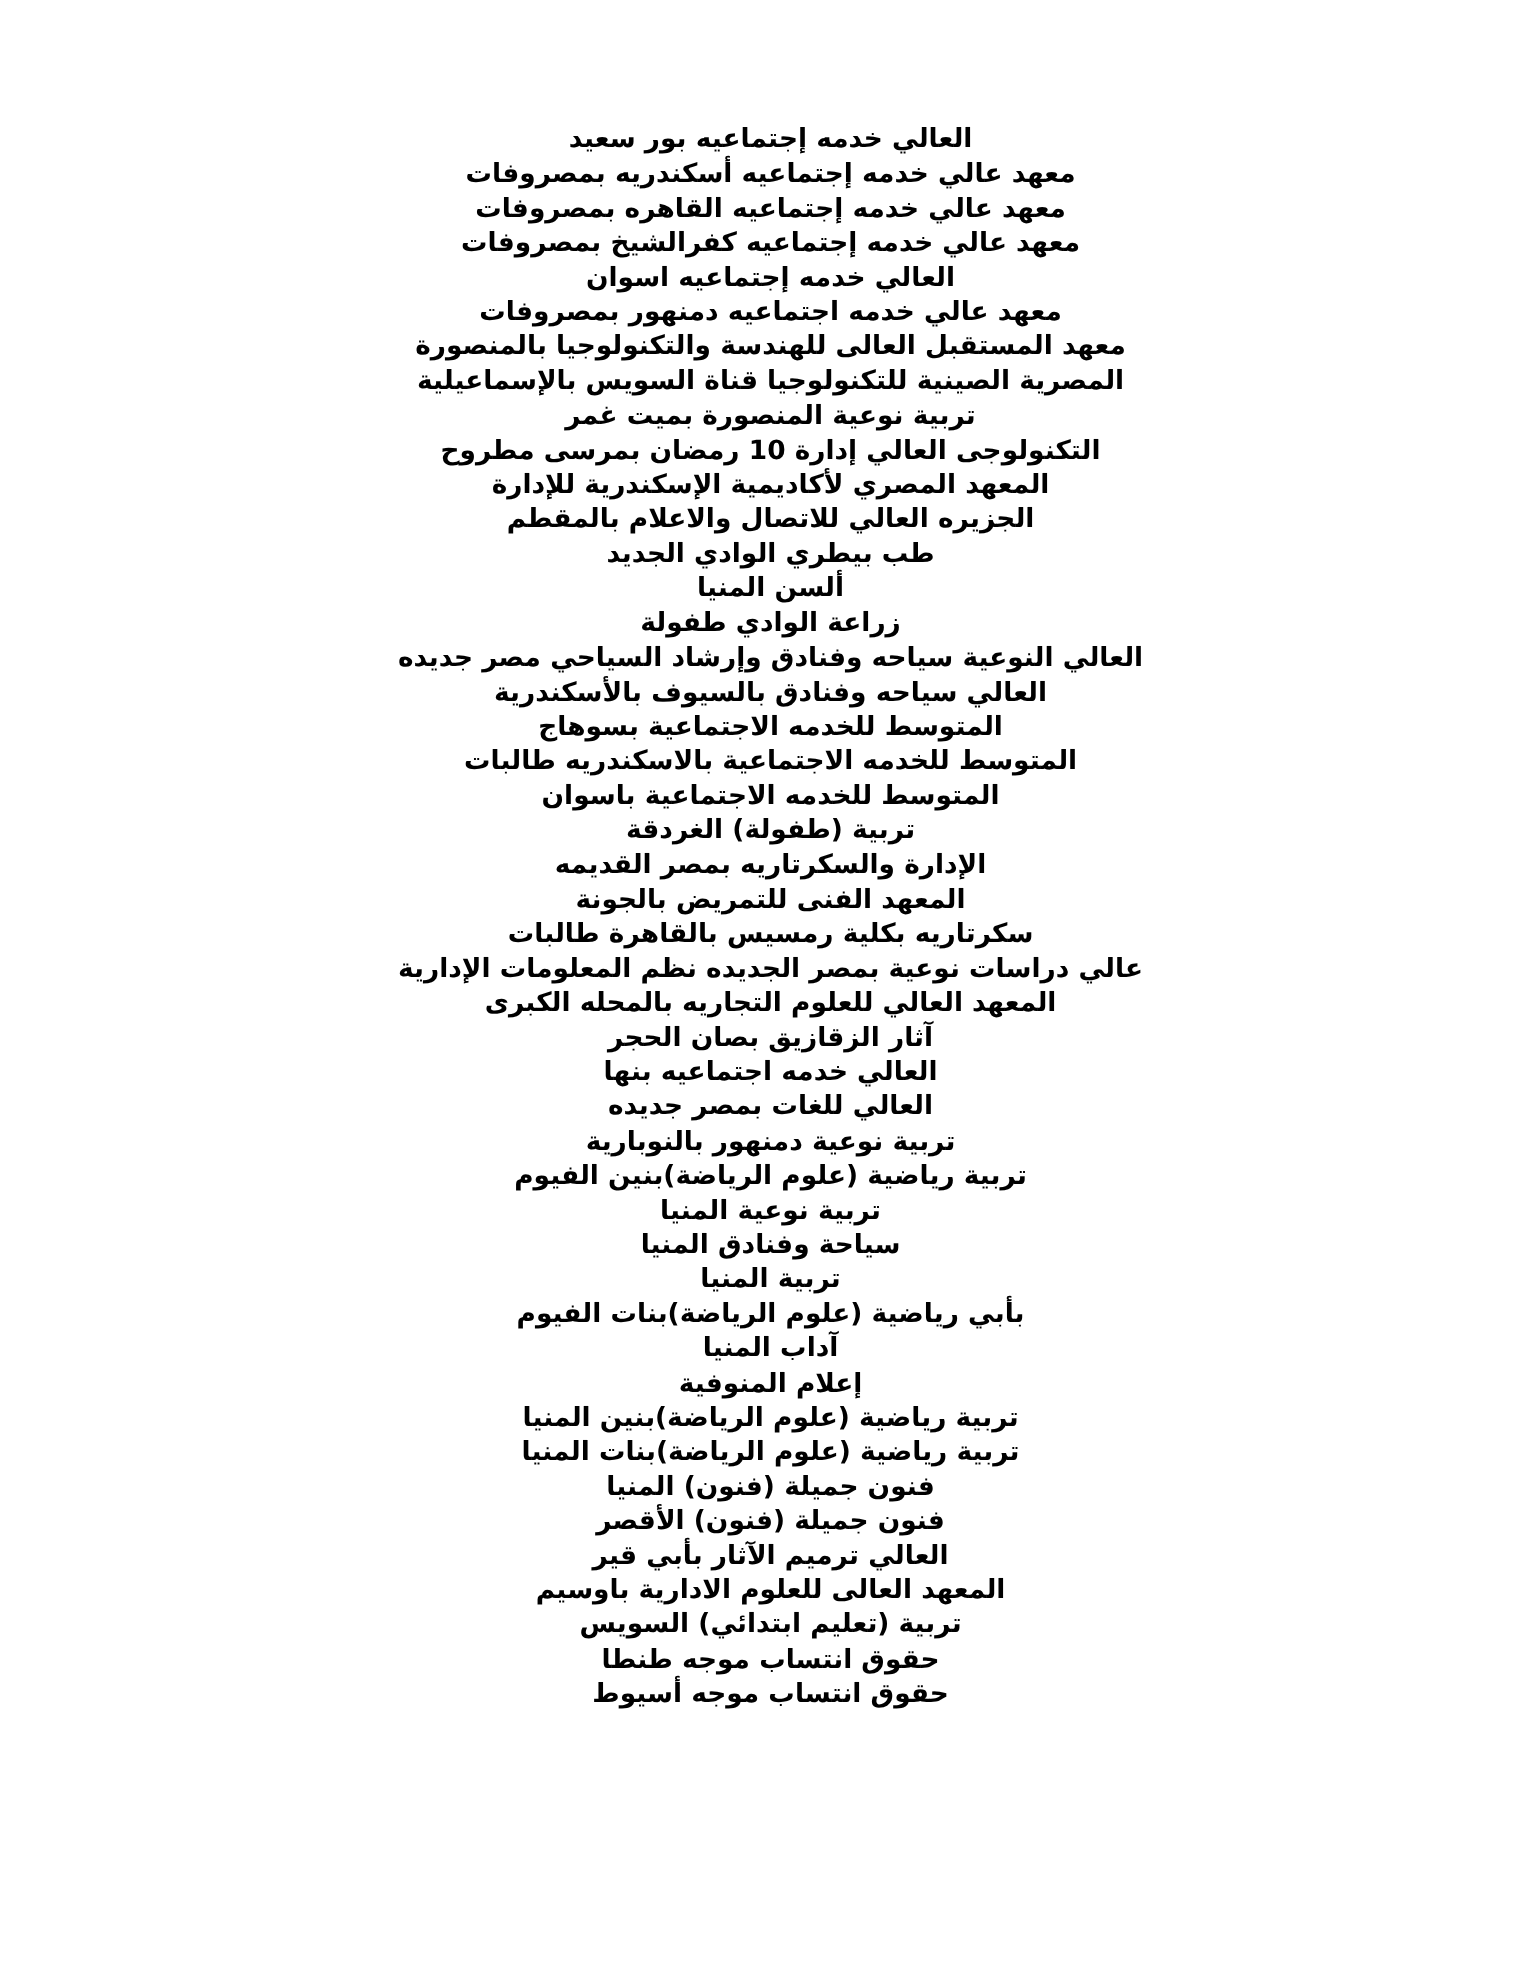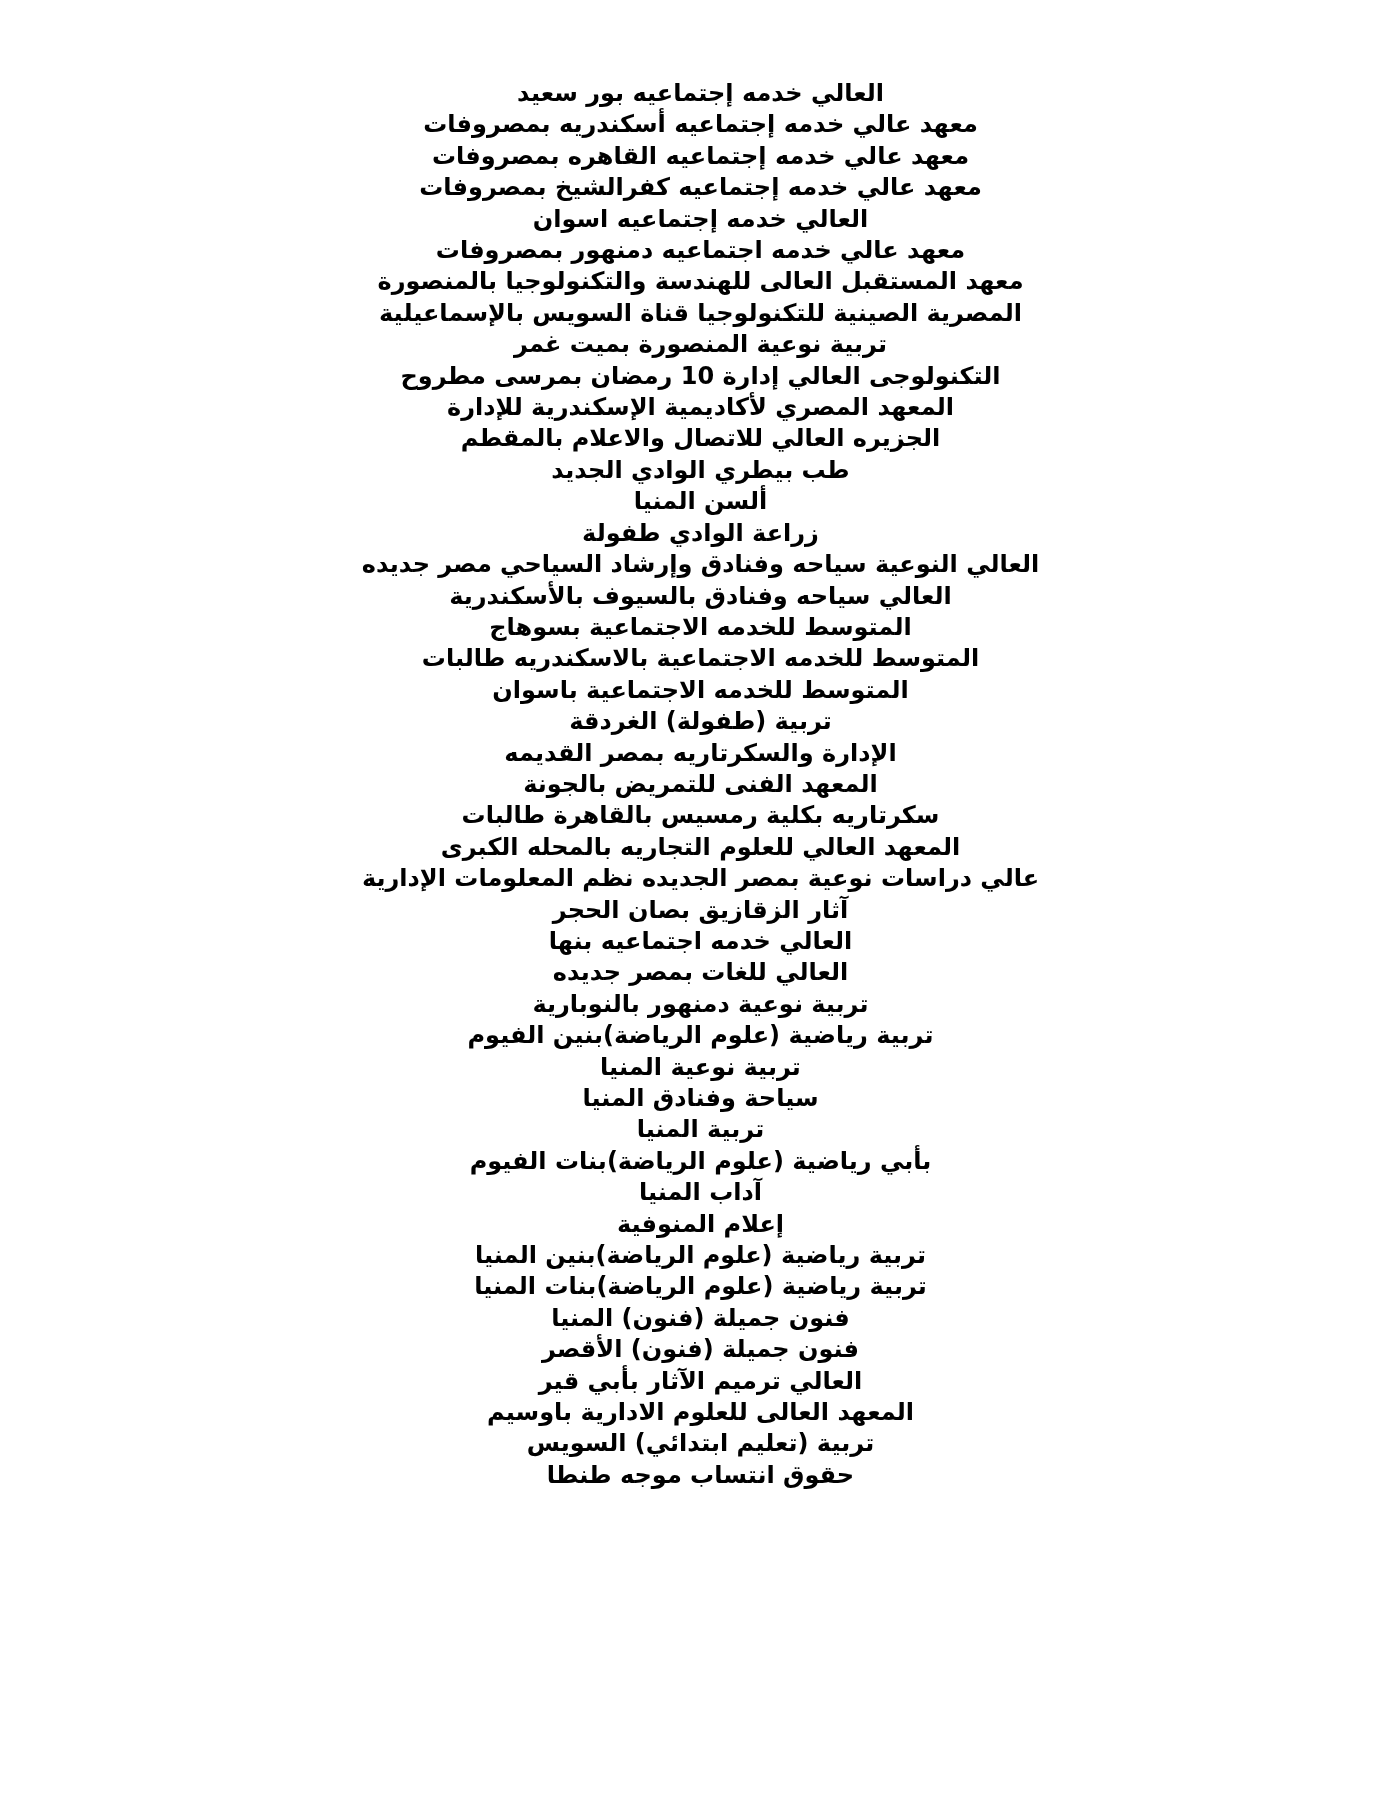--- a/index.html
+++ b/index.html
@@ -11,21 +11,21 @@
     width: 1391px;
     height: 1800px;
     overflow: hidden;
     font-family: "DejaVu Sans", sans-serif;
   }
   .page {
     width: 1391px;
     height: 1800px;
     background: #ffffff;
     box-sizing: border-box;
-    padding-top: 78px;
+    padding-top: 111px;
   }
   .list {
     direction: rtl;
     text-align: center;
     width: 980px;
     margin: 0 auto 0 auto;
     
     transform: translateX(5px);
   }
   .line {
@@ -59,35 +59,36 @@
       <div class="line">زراعة الوادي طفولة</div>
       <div class="line">العالي النوعية سياحه وفنادق وإرشاد السياحي مصر جديده</div>
       <div class="line">العالي سياحه وفنادق بالسيوف بالأسكندرية</div>
       <div class="line">المتوسط للخدمه الاجتماعية بسوهاج</div>
       <div class="line">المتوسط للخدمه الاجتماعية بالاسكندريه طالبات</div>
       <div class="line">المتوسط للخدمه الاجتماعية باسوان</div>
       <div class="line">تربية (طفولة) الغردقة</div>
       <div class="line">الإدارة والسكرتاريه بمصر القديمه</div>
       <div class="line">المعهد الفنى للتمريض بالجونة</div>
       <div class="line">سكرتاريه بكلية رمسيس بالقاهرة طالبات</div>
+      <div class="line">عالي دراسات نوعية بمصر الجديده نظم المعلومات الإدارية</div>
       <div class="line">المعهد العالي للعلوم التجاريه بالمحله الكبرى</div>
-      <div class="line">عالي دراسات نوعية بمصر الجديده نظم المعلومات الإدارية</div>
       <div class="line">آثار الزقازيق بصان الحجر</div>
       <div class="line">العالي خدمه اجتماعيه بنها</div>
       <div class="line">العالي للغات بمصر جديده</div>
       <div class="line">تربية نوعية دمنهور بالنوبارية</div>
       <div class="line">تربية رياضية (علوم الرياضة)بنين الفيوم</div>
       <div class="line">تربية نوعية المنيا</div>
       <div class="line">سياحة وفنادق المنيا</div>
       <div class="line">تربية المنيا</div>
       <div class="line">بأبي رياضية (علوم الرياضة)بنات الفيوم</div>
       <div class="line">آداب المنيا</div>
       <div class="line">إعلام المنوفية</div>
       <div class="line">تربية رياضية (علوم الرياضة)بنين المنيا</div>
       <div class="line">تربية رياضية (علوم الرياضة)بنات المنيا</div>
       <div class="line">فنون جميلة (فنون) المنيا</div>
       <div class="line">فنون جميلة (فنون) الأقصر</div>
       <div class="line">العالي ترميم الآثار بأبي قير</div>
       <div class="line">المعهد العالى للعلوم الادارية باوسيم</div>
       <div class="line">تربية (تعليم ابتدائي) السويس</div>
       <div class="line">حقوق انتساب موجه طنطا</div>
+      <div class="line">حقوق انتساب موجه أسيوط</div>
     </div>
 </div>
 
 </body></html>

